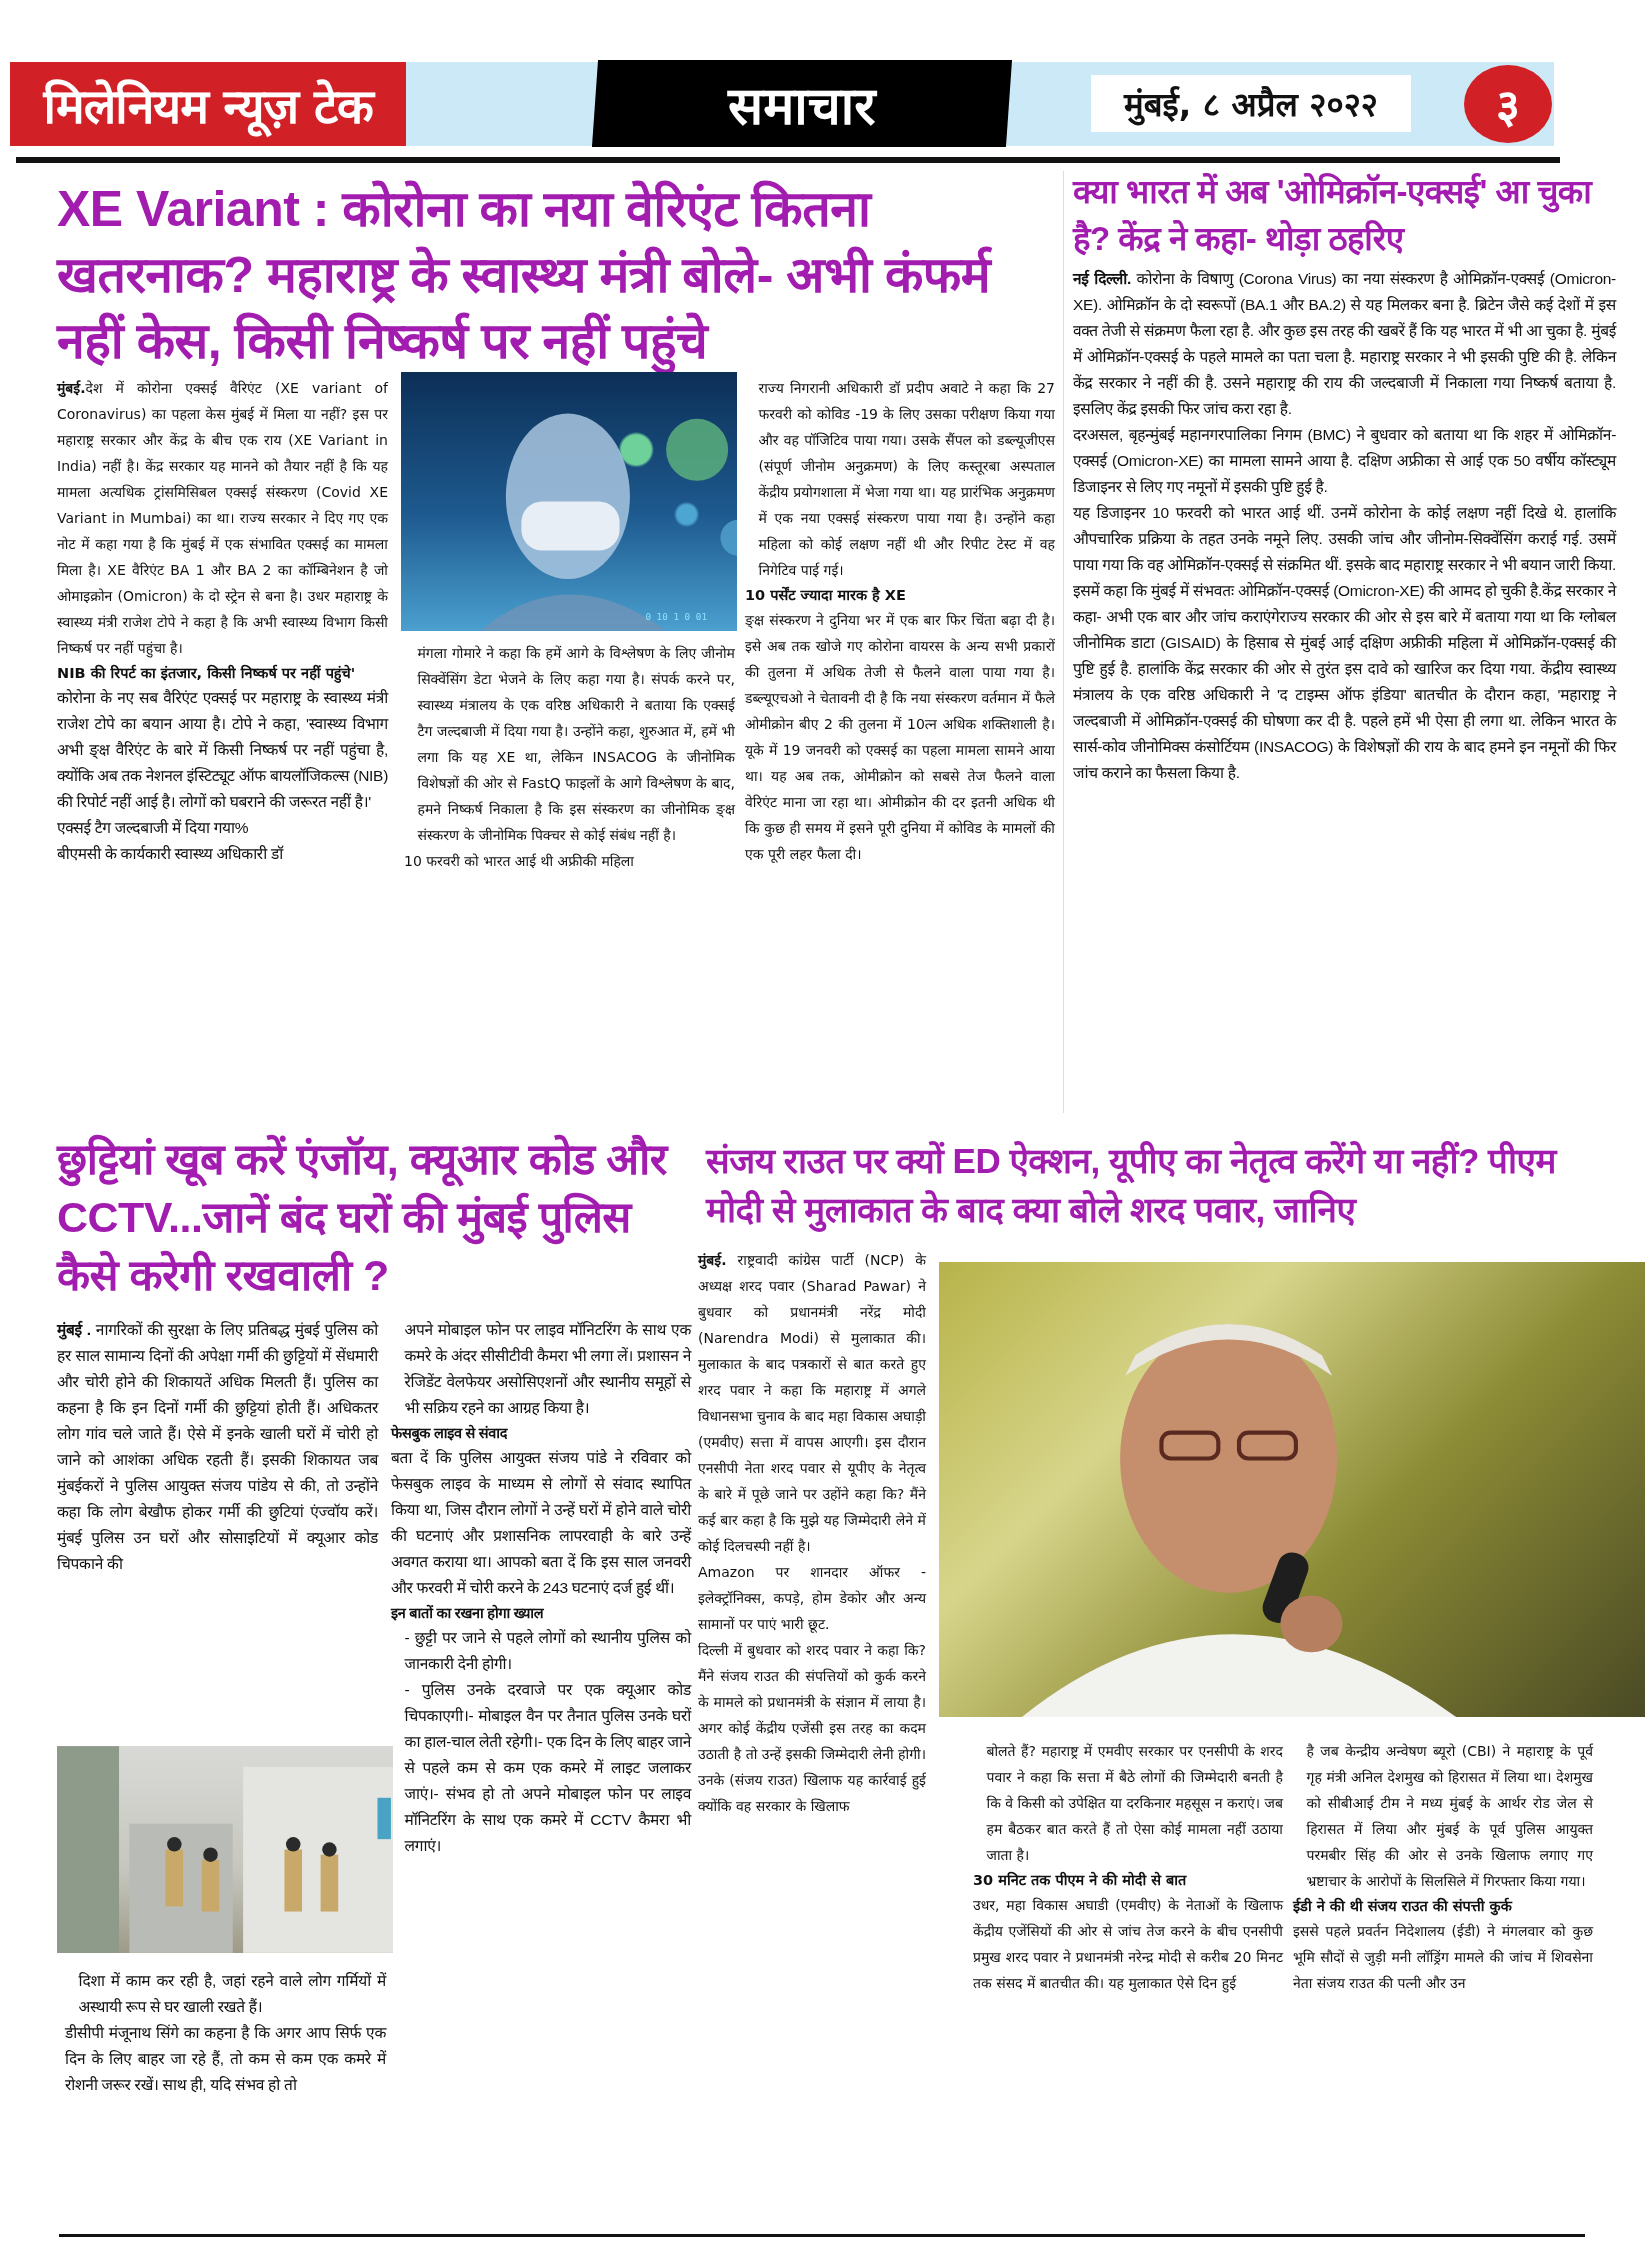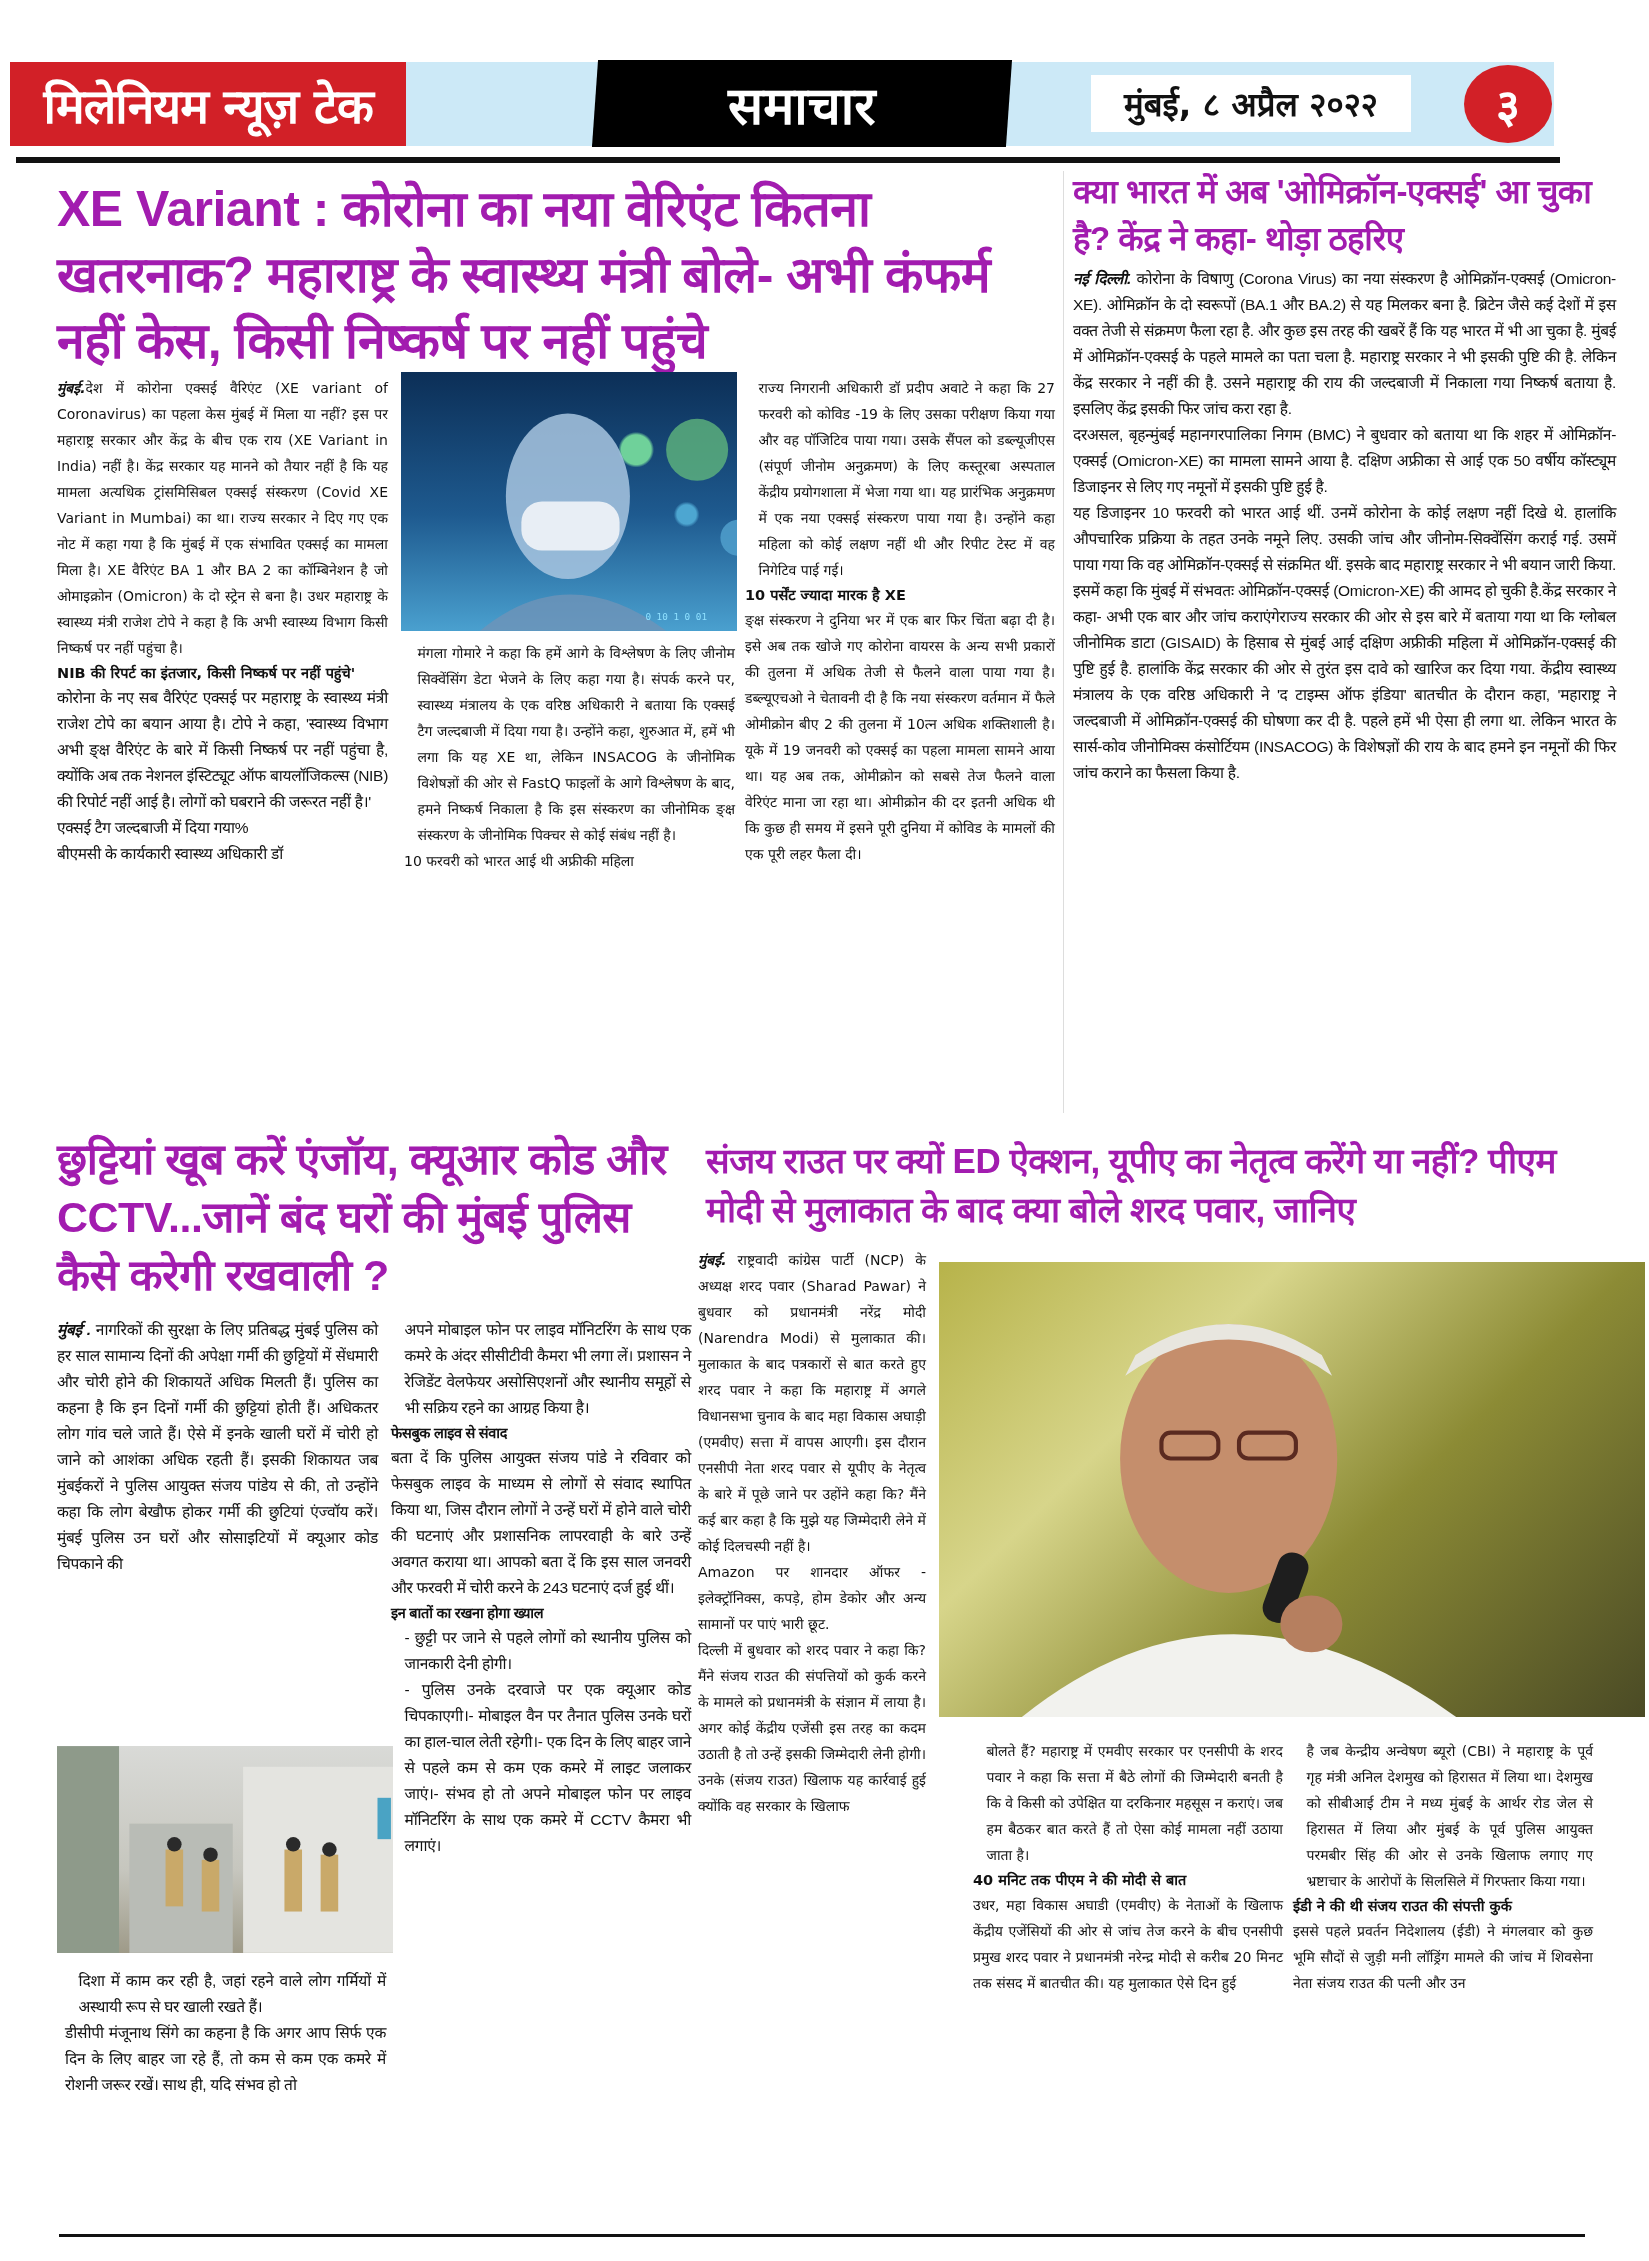--- a/index.html
+++ b/index.html
@@ -16,21 +16,21 @@
   .mast-date { position: absolute; left: 1091px; top: 75px; width: 320px; height: 57px; background: #fff;
     display: flex; align-items: center; justify-content: center; font-weight: bold; font-size: 33px; }
   .mast-page { position: absolute; left: 1464px; top: 65px; width: 88px; height: 78px; border-radius: 50%; background: #d22027; color: #fff;
     display: flex; align-items: center; justify-content: center; font-weight: bold; font-size: 46px; }
   .top-rule { position: absolute; left: 15.5px; top: 157px; width: 1544px; height: 6.2px; background: #111; }
 
   .headline { position: absolute; font-family: "Liberation Sans", sans-serif; font-weight: bold; text-align: left; line-height: 1.2; color: #a21caf; letter-spacing: -0.5px; }
   .body-text { position: absolute; font-family: "DejaVu Sans", sans-serif; font-size: 14px; line-height: 26px; text-align: justify; color: #111; }
   .body-text p { text-indent: 0; padding-left: 13.5px; }
   .body-text p.lead { padding-left: 0; }
-  .body-text .dateline { font-weight: bold; font-style: italic; }
+  .body-text .dateline { font-weight: bold; }
   .subhead { font-weight: bold; font-size: 14.5px; padding-left: 0 !important; line-height: 24px; }
   .narrow { font-family: "Liberation Sans", sans-serif; font-size: 15.5px; letter-spacing: -0.3px; }
 
   .photo { position: absolute; overflow: hidden; }
   .rule { position: absolute; background: #111; }
 </style>
 </head>
 <body>
 
 <div class="masthead"></div>
@@ -140,21 +140,21 @@
 </div>
 
 <div class="body-text" style="left:698px; top:1247px; width:228px; line-height:26px;">
   <p class="lead"><span class="dateline">मुंबई.</span> <span>राष्ट्रवादी कांग्रेस पार्टी (NCP) के अध्यक्ष शरद पवार (Sharad Pawar) ने बुधवार को प्रधानमंत्री नरेंद्र मोदी (Narendra Modi) से मुलाकात की। मुलाकात के बाद पत्रकारों से बात करते हुए शरद पवार ने कहा कि महाराष्ट्र में अगले विधानसभा चुनाव के बाद महा विकास अघाड़ी (एमवीए) सत्ता में वापस आएगी। इस दौरान एनसीपी नेता शरद पवार से यूपीए के नेतृत्व के बारे में पूछे जाने पर उहोंने कहा कि? मैंने कई बार कहा है कि मुझे यह जिम्मेदारी लेने में कोई दिलचस्पी नहीं है।</span></p>
   <p class="lead">Amazon पर शानदार ऑफर - इलेक्ट्रॉनिक्स, कपड़े, होम डेकोर और अन्य सामानों पर पाएं भारी छूट.</p>
   <p class="lead">दिल्ली में बुधवार को शरद पवार ने कहा कि? मैंने संजय राउत की संपत्तियों को कुर्क करने के मामले को प्रधानमंत्री के संज्ञान में लाया है। अगर कोई केंद्रीय एजेंसी इस तरह का कदम उठाती है तो उन्हें इसकी जिम्मेदारी लेनी होगी। उनके (संजय राउत) खिलाफ यह कार्रवाई हुई क्योंकि वह सरकार के खिलाफ</p>
 </div>
 
 <div class="body-text" style="left:973px; top:1738px; width:310px; line-height:26px;">
   <p>बोलते हैं? महाराष्ट्र में एमवीए सरकार पर एनसीपी के शरद पवार ने कहा कि सत्ता में बैठे लोगों की जिम्मेदारी बनती है कि वे किसी को उपेक्षित या दरकिनार महसूस न कराएं। जब हम बैठकर बात करते हैं तो ऐसा कोई मामला नहीं उठाया जाता है।</p>
-  <p class="subhead">40 मनिट तक पीएम ने की मोदी से बात</p>
+  <p class="subhead">30 मनिट तक पीएम ने की मोदी से बात</p>
   <p class="lead">उधर, महा विकास अघाडी (एमवीए) के नेताओं के खिलाफ केंद्रीय एजेंसियों की ओर से जांच तेज करने के बीच एनसीपी प्रमुख शरद पवार ने प्रधानमंत्री नरेन्द्र मोदी से करीब 20 मिनट तक संसद में बातचीत की। यह मुलाकात ऐसे दिन हुई</p>
 </div>
 
 <div class="body-text" style="left:1293px; top:1738px; width:300px; line-height:26px;">
   <p>है जब केन्द्रीय अन्वेषण ब्यूरो (CBI) ने महाराष्ट्र के पूर्व गृह मंत्री अनिल देशमुख को हिरासत में लिया था। देशमुख को सीबीआई टीम ने मध्य मुंबई के आर्थर रोड जेल से हिरासत में लिया और मुंबई के पूर्व पुलिस आयुक्त परमबीर सिंह की ओर से उनके खिलाफ लगाए गए भ्रष्टाचार के आरोपों के सिलसिले में गिरफ्तार किया गया।</p>
   <p class="subhead">ईडी ने की थी संजय राउत की संपत्ती कुर्क</p>
   <p class="lead">इससे पहले प्रवर्तन निदेशालय (ईडी) ने मंगलवार को कुछ भूमि सौदों से जुड़ी मनी लॉड्रिंग मामले की जांच में शिवसेना नेता संजय राउत की पत्नी और उन</p>
 </div>
 
 <div class="rule" style="left:59px; top:2234px; width:1526px; height:2.6px;"></div>

